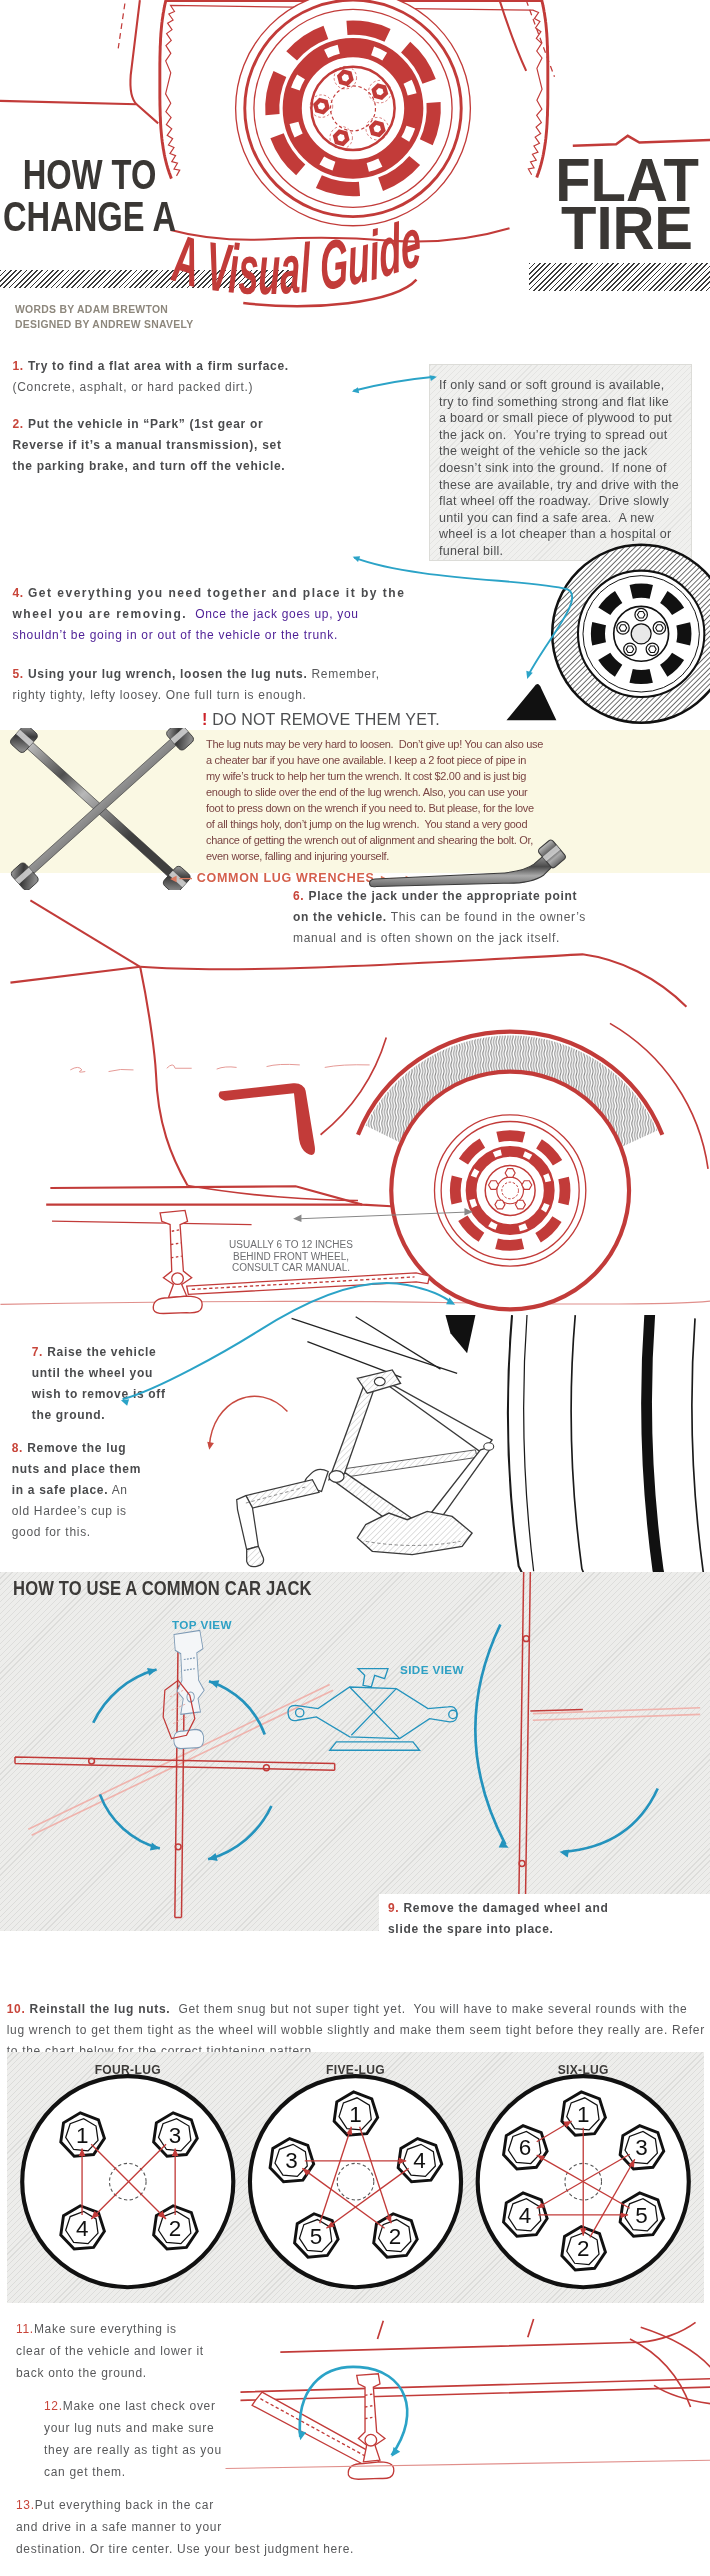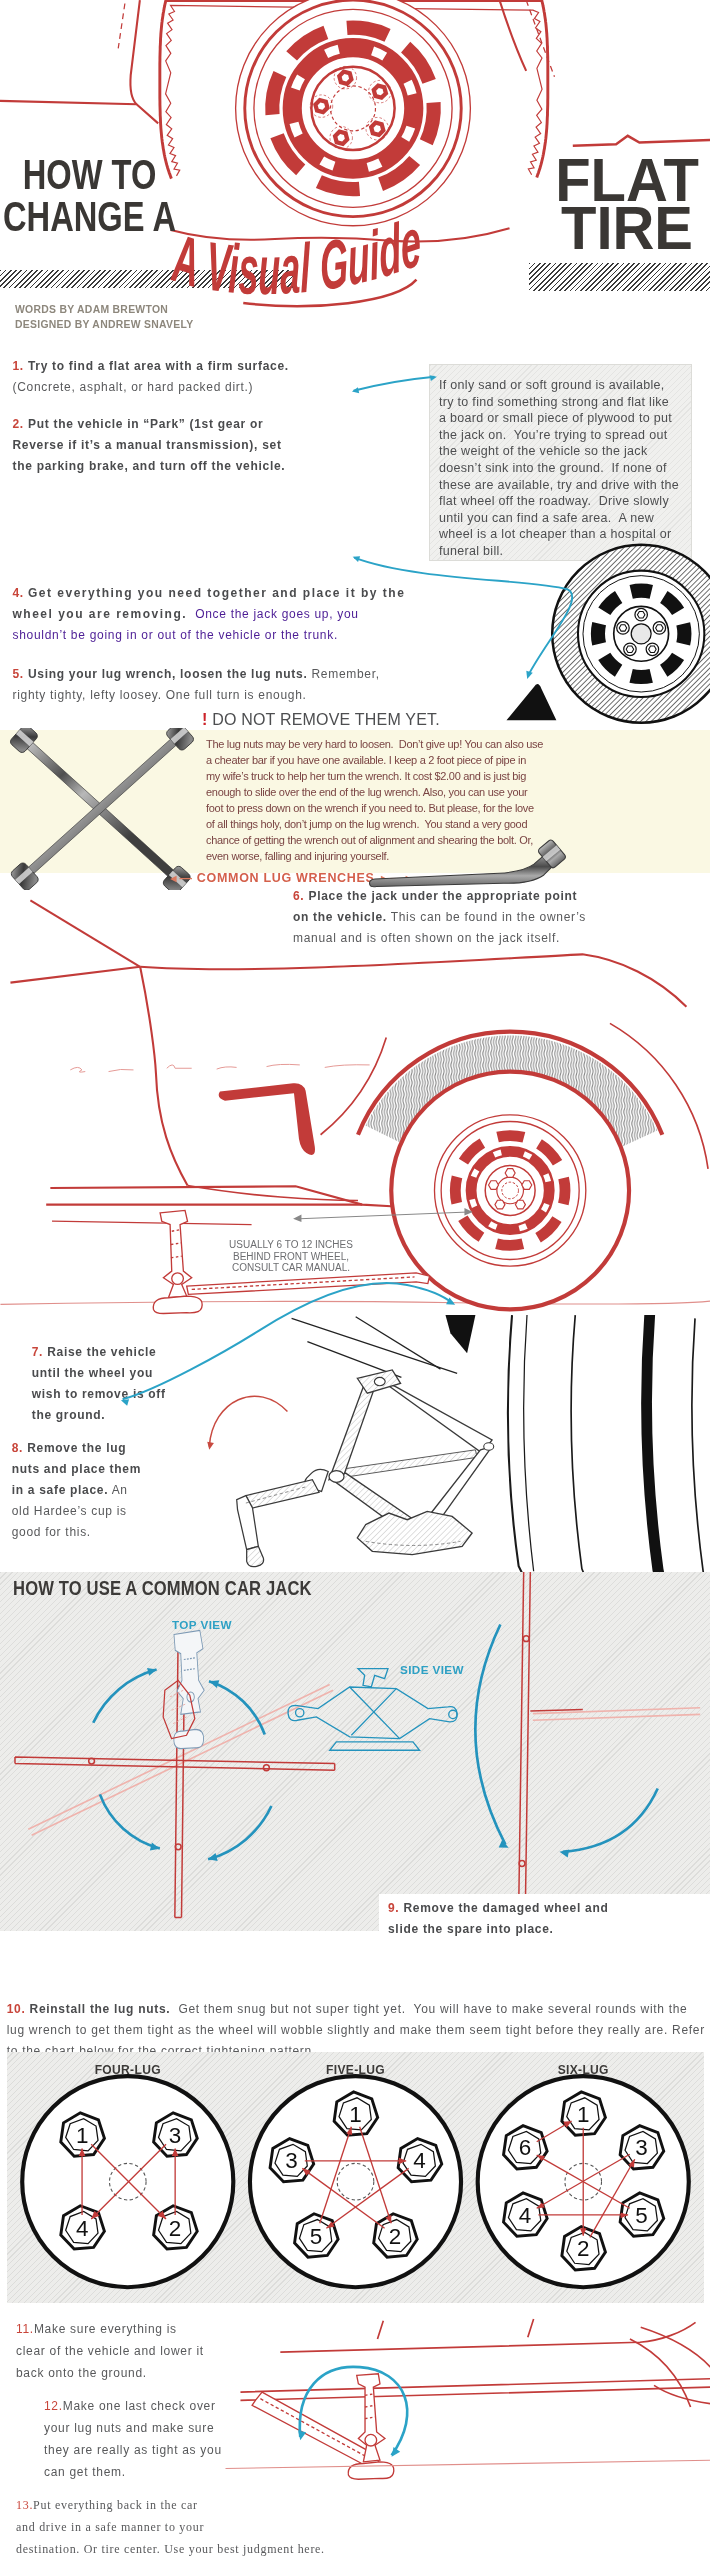--- a/index.html
+++ b/index.html
@@ -381,21 +381,21 @@
         <line x1="639" y1="196" x2="747" y2="196" stroke="#c23b39" stroke-width="1.6"></line>
         <polygon points="747,196 738,200 738,193" fill="#c23b39"></polygon>
         <line x1="749" y1="188" x2="637" y2="124" stroke="#c23b39" stroke-width="1.6"></line>
         <polygon points="637,124 647,125 643,131" fill="#c23b39"></polygon>
         <line x1="637" y1="108" x2="679" y2="83" stroke="#c23b39" stroke-width="1.6"></line>
         <polygon points="679,83 673,91 669,84" fill="#c23b39"></polygon>
       </svg></div>
 
 <div class="abs step" style="left:16px;top:2318px;width:283px;line-height:22px;white-space:nowrap;"><span class="num" style="font-weight:normal;">11.</span>Make sure everything is<br>clear of the vehicle and lower it<br>back onto the ground.</div>
 <div class="abs step" style="left:16px;top:2395px;width:283px;line-height:22px;white-space:nowrap;margin-left:28px;"><span class="num" style="font-weight:normal;">12.</span>Make one last check over<br>your lug nuts and make sure<br>they are really as tight as you<br>can get them.</div>
-<div class="abs step" style="left:16px;top:2494px;width:466px;line-height:22px;white-space:nowrap;font-family:Liberation Serif, serif;"><span class="num" style="font-weight:normal;">13.</span>Put everything back in the car<br>and drive in a safe manner to your<br>destination. Or tire center. Use your best judgment here.</div>
+<div class="abs step" style="left:16px;top:2494px;width:466px;line-height:22px;white-space:nowrap;"><span class="num" style="font-weight:normal;">13.</span>Put everything back in the car<br>and drive in a safe manner to your<br>destination. Or tire center. Use your best judgment here.</div>
 
 <div class="abs" id="blueA" style="left:333px;top:366px;width:117px;height:33px;"><svg width="117" height="33" viewBox="0 0 140 40">
         <path d="M24,30 C55,22 90,16 122,13" fill="none" stroke="#2ba3c7" stroke-width="2.3"></path>
         <polygon points="22.0,31.0 29.3,25.7 30.8,32.9" fill="#2ba3c7"></polygon>
         <polygon points="125.0,13.0 117.7,18.3 116.2,11.1" fill="#2ba3c7"></polygon>
       </svg></div>
 <div class="abs" id="blueB" style="left:341px;top:541px;width:266px;height:158px;"><svg width="266" height="158" viewBox="0 0 320 190">
         <path d="M16,20 C90,48 230,46 272,58 C295,68 248,118 225,162" fill="none" stroke="#2ba3c7" stroke-width="2.3"></path>
         <polygon points="14.0,19.0 23.0,18.4 20.5,25.3" fill="#2ba3c7"></polygon>
         <polygon points="224.0,166.0 222.9,156.1 230.7,158.6" fill="#2ba3c7"></polygon>

